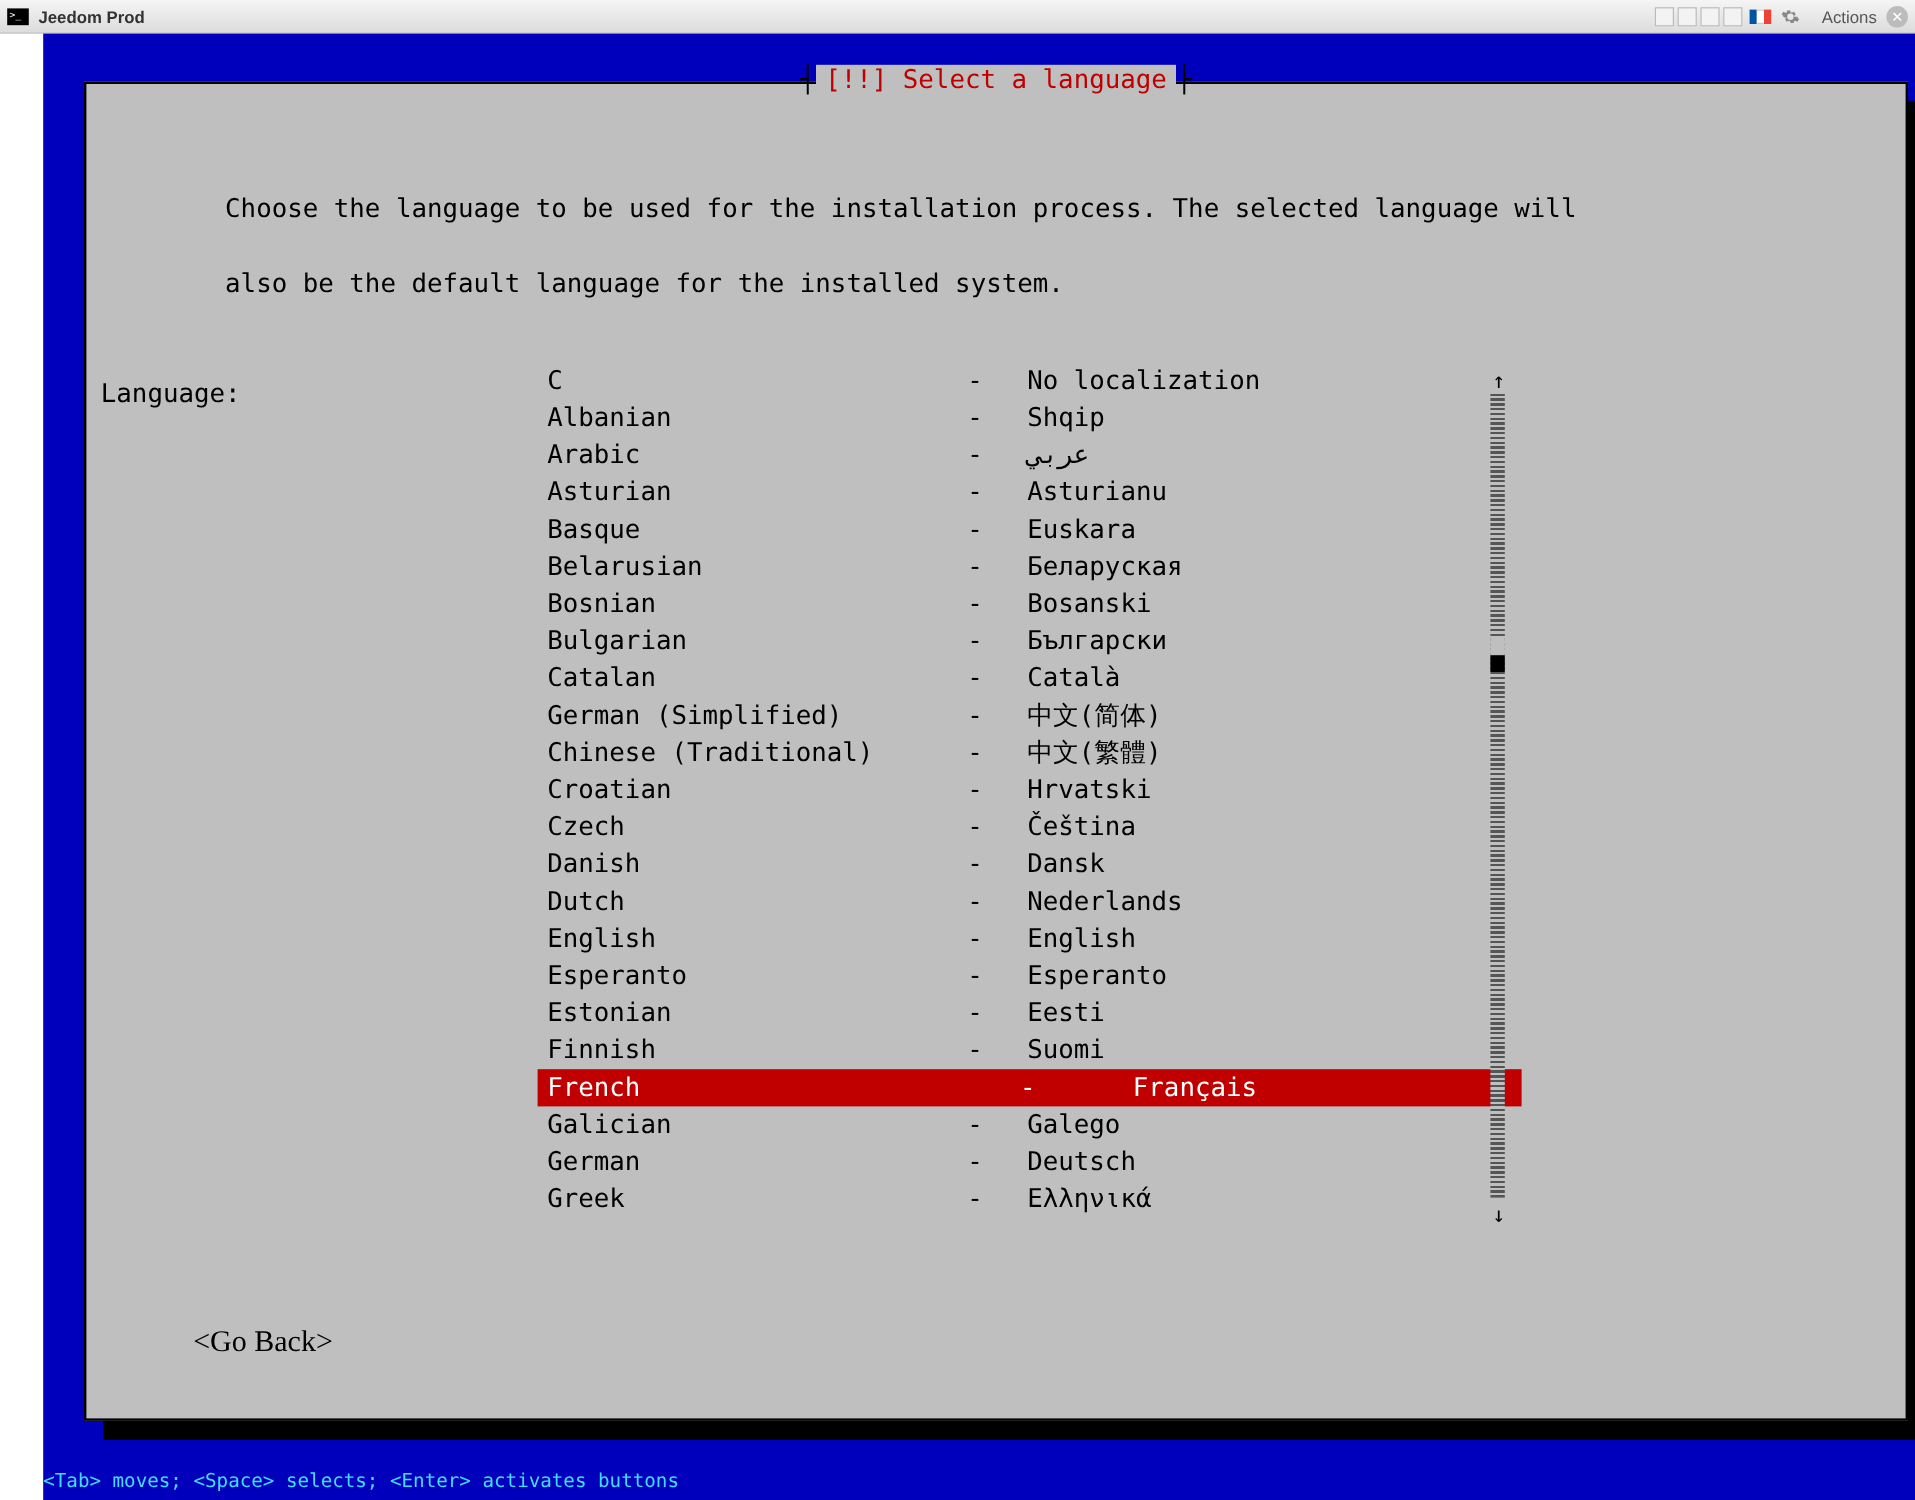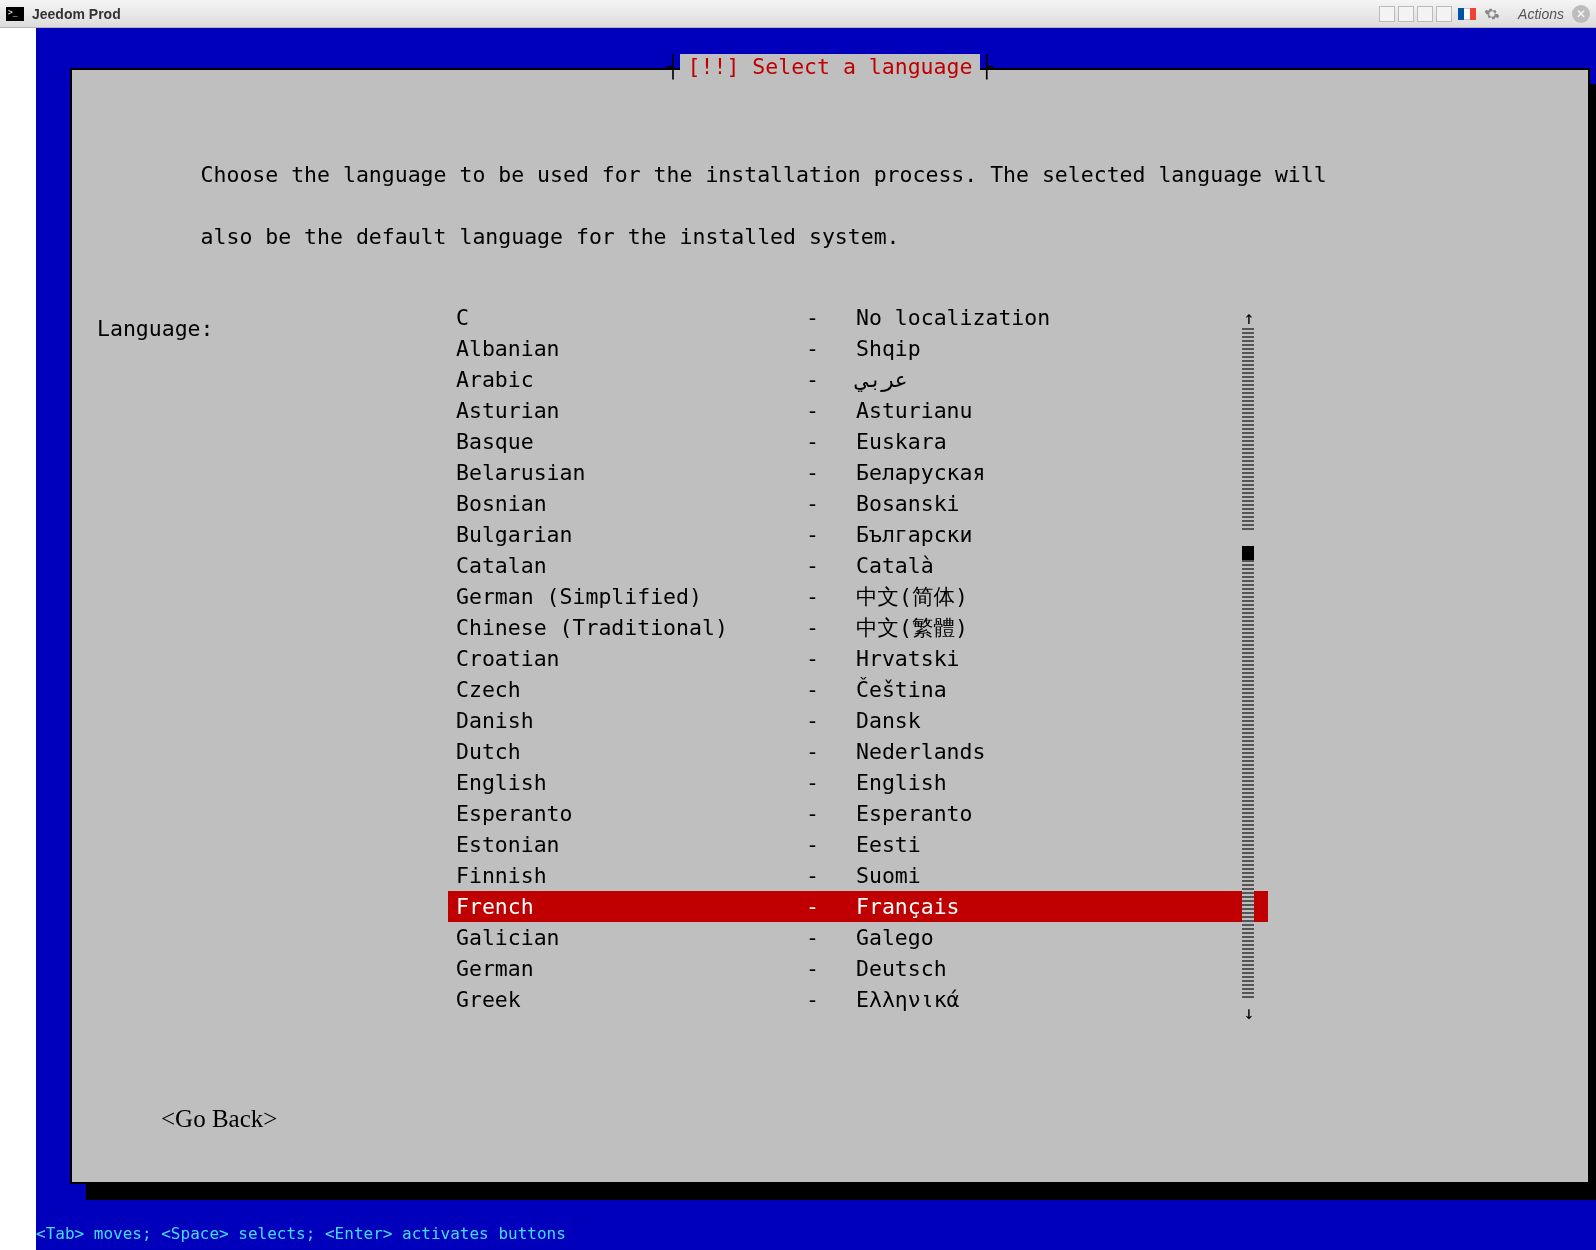--- a/index.html
+++ b/index.html
@@ -48,21 +48,21 @@
   .titlebar .flag span { flex:1; height: 100%; }
   .titlebar .flag .b { background:#0055A4; }
   .titlebar .flag .w { background:#fff; border-top:1px solid #ccc; border-bottom:1px solid #ccc;}
   .titlebar .flag .r { background:#EF4135; }
   .titlebar .gear {
     width:16px; height:16px;
     margin-left:8px;
     color:#888;
     display:inline-flex; align-items:center; justify-content:center;
   }
-  .titlebar .actions-label { margin-left:18px; color:#555; font-size:14px;font-style:italic; }
+  .titlebar .actions-label { margin-left:18px; color:#555; font-size:14px; }
   .titlebar .close {
     width:18px; height:18px;
     border-radius:50%;
     background:#bcbcbc;
     color:#fff;
     font-size:12px;
     display:inline-flex; align-items:center; justify-content:center;
     margin-left:8px;
   }
 
@@ -93,21 +93,21 @@
     height: 1116px;
     background: #000;
   }
 
   
   .dialog-inner {
     font-family: "DejaVu Sans Mono", "Liberation Mono", "Courier New", monospace;
     font-size: 21.5px;
     line-height: 31px;
     color: #000;
-    padding: 34px 28px 20px 25px;
+    padding: 34px 28px 20px 12px;
     position: relative;
     height: 100%;
   }
 
   
   .dlg-title {
     position: absolute;
     top: -16px;
     left: 0; right: 0;
     text-align: center;
@@ -134,20 +134,21 @@
   .list-row {
     display: flex;
     white-space: pre;
     height: 31px;
     align-items: center;
     padding-left: 8px;
   }
   .list-row.selected {
     background: #c00000;
     color: #fff;
+    gap: 44px;
   }
   .list-row .eng { width: 350px; }
   .list-row .sep { width: 50px; }
   .list-row .nat { flex:1; }
 
   
   .scrollbar {
     position: absolute;
     top: 232px;
     left: 1170px;

